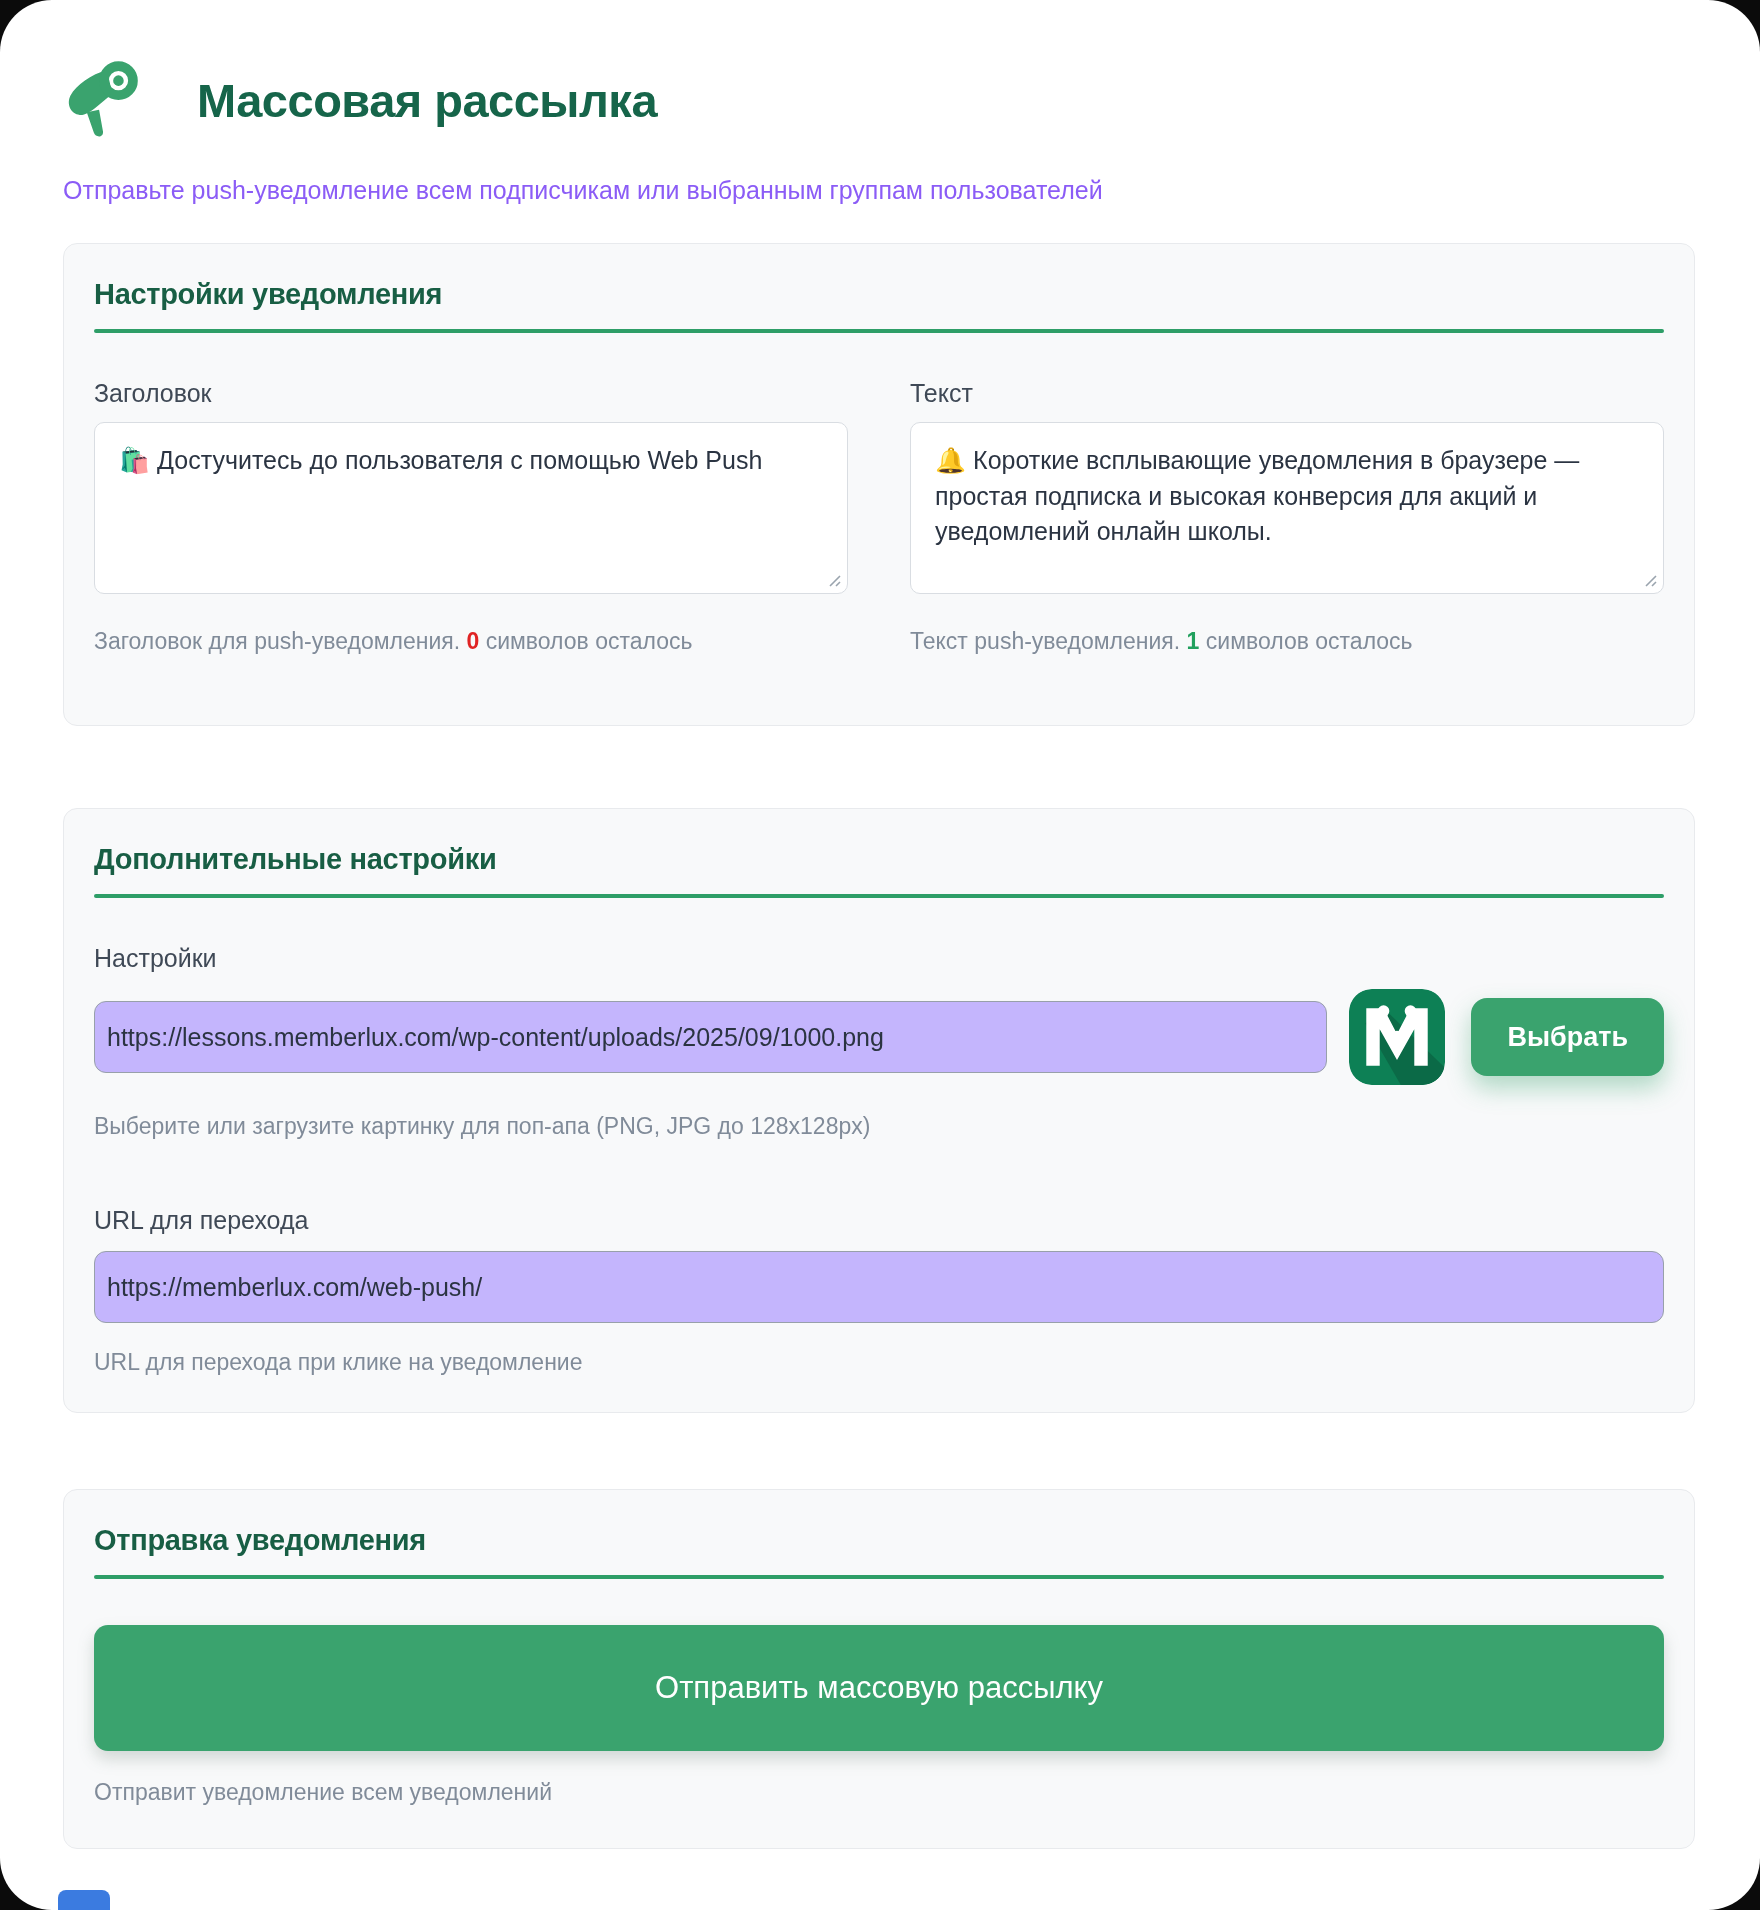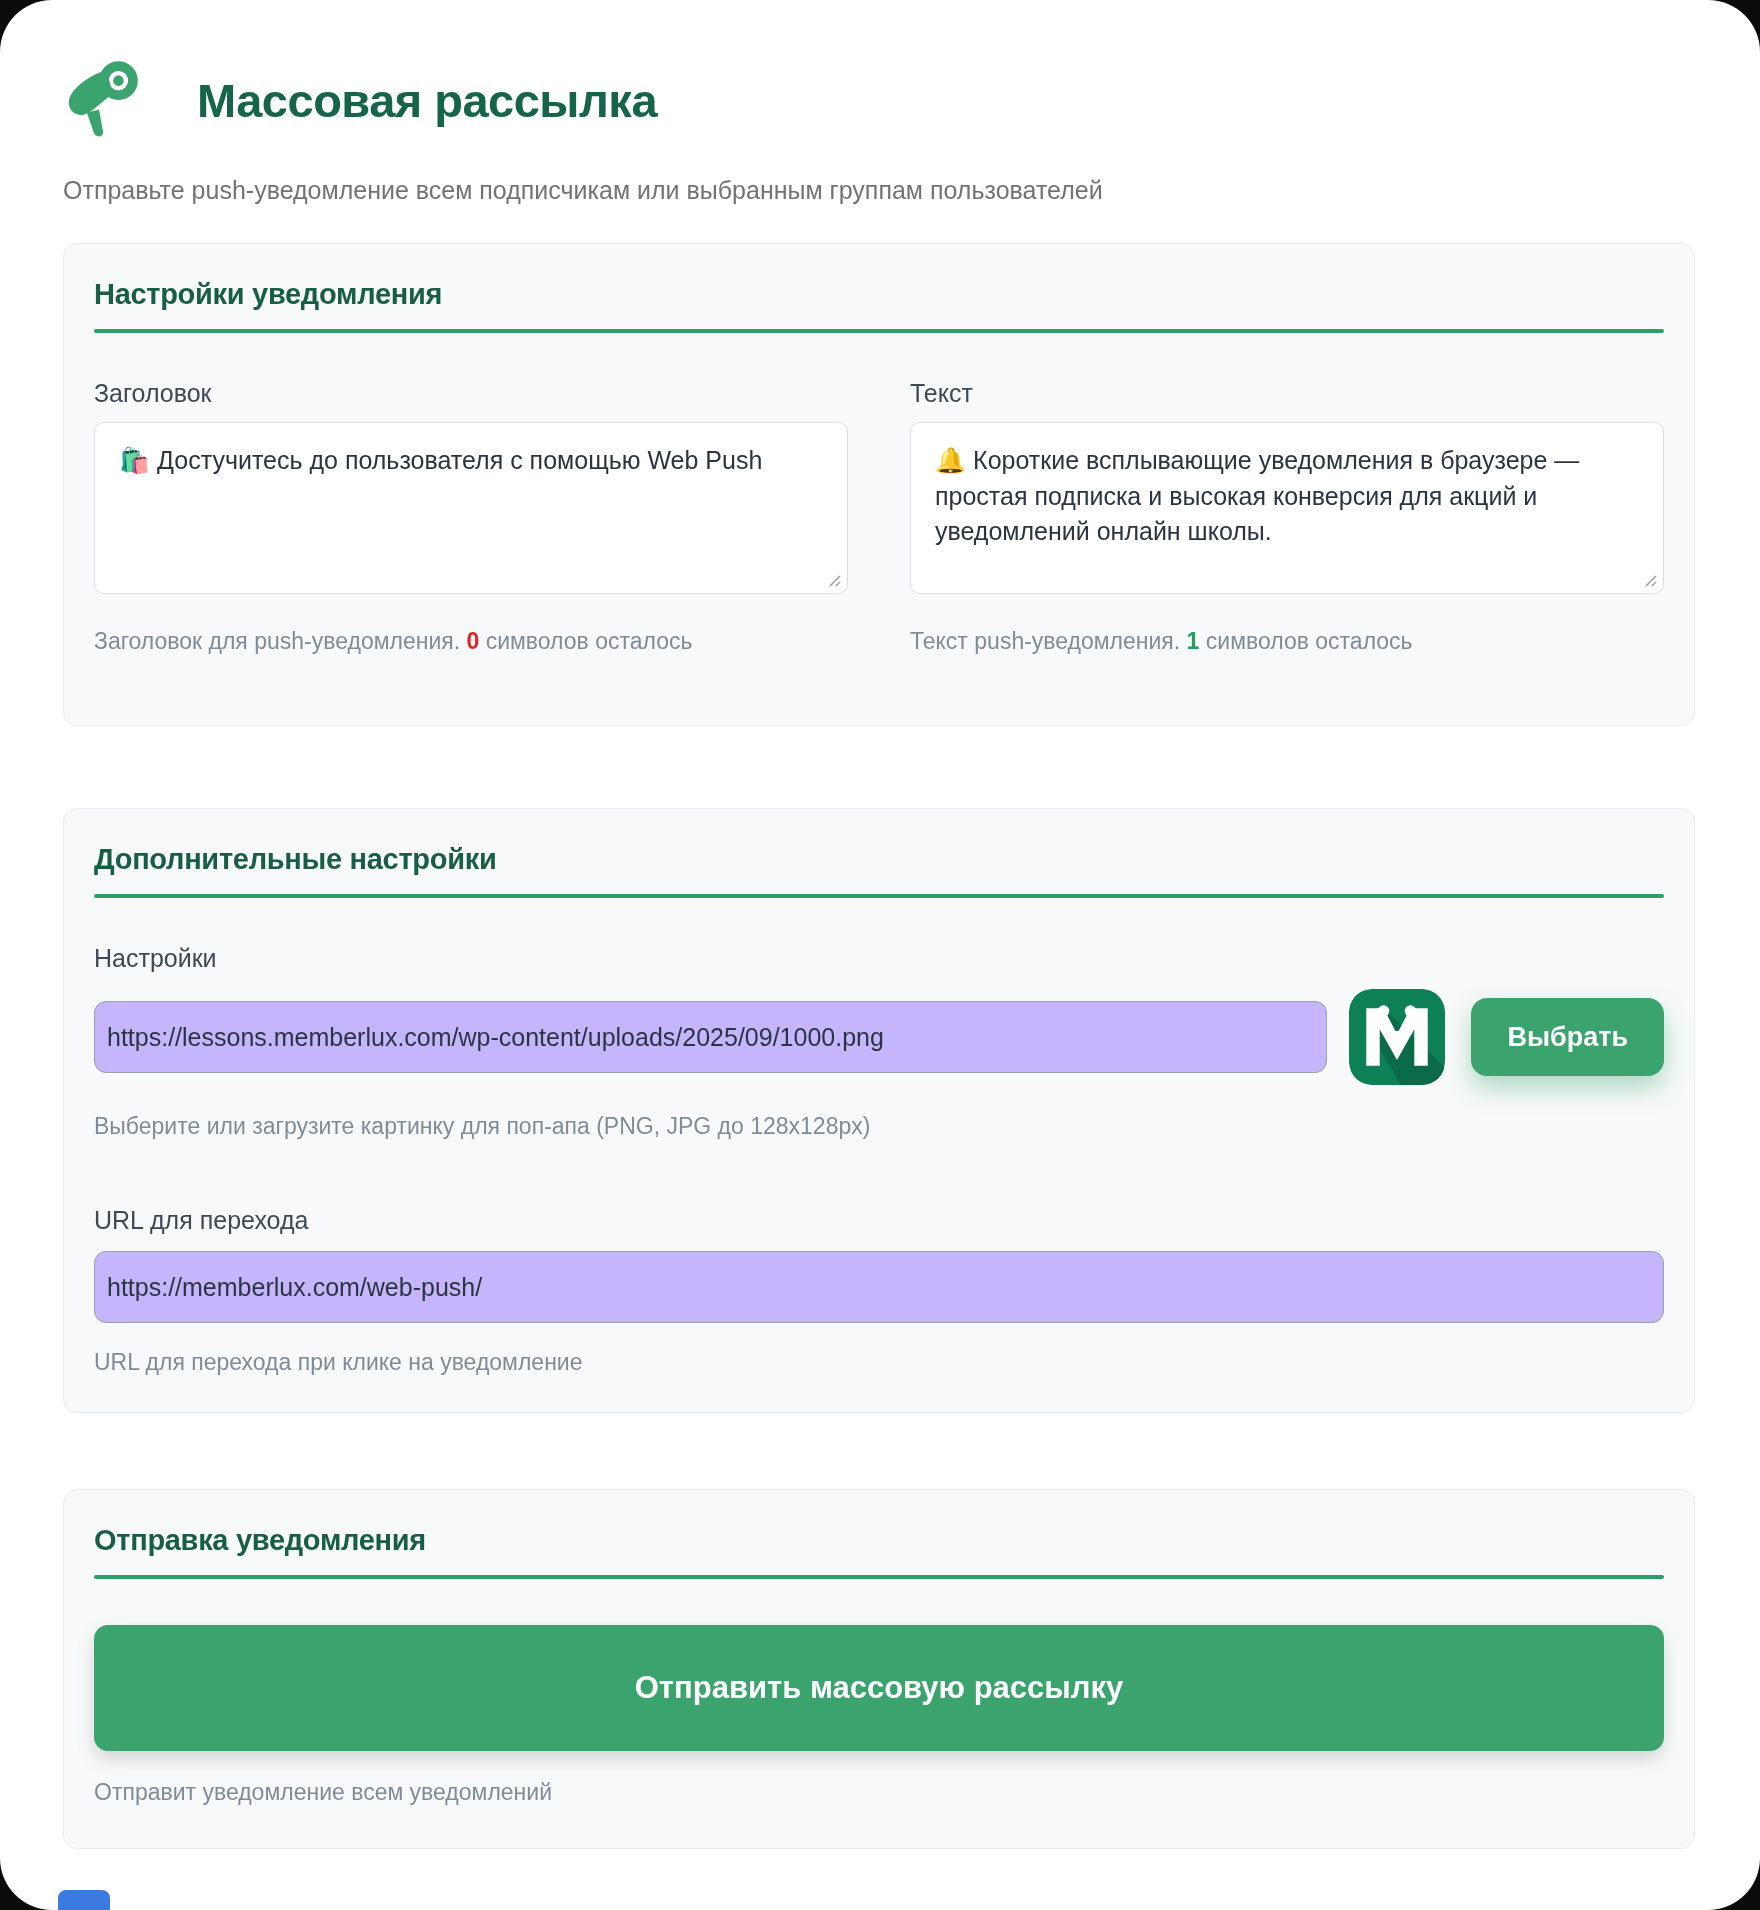--- a/index.html
+++ b/index.html
@@ -15,21 +15,21 @@
   }
   .content { padding:56px 65px 0 63px; }
 
   
   .header { display:flex; align-items:center; gap:46px; }
   .mega-icon { width:88px; height:88px; flex:0 0 auto; }
   .page-title {
     font-size:47px; font-weight:700; color:#16654a;
     letter-spacing:-0.5px;
   }
-  .subtitle { margin-top:32px; font-size:25px; color:#737373; }
+  .subtitle { margin-top:32px; font-size:25px; color:#8b5cf6; }
 
   
   .card {
     background:#f8f9fa;
     border:1px solid #e8eaed;
     border-radius:14px;
     padding:34px 30px 0 30px;
   }
   .card-1 { margin-top:38px; padding-bottom:70px; }
   .card-2 { margin-top:82px; padding-bottom:36px; }
@@ -89,21 +89,21 @@
   .url-wrap { margin-top:16px; }
   .helper-url { margin-top:26px; }
 
   
   .send-btn {
     display:block; width:100%;
     margin-top:46px; height:126px;
     background:#3aa36e; color:#ffffff;
     border:none; border-radius:14px;
     font-family:"Liberation Sans","DejaVu Sans",sans-serif;
-    font-size:31px; font-weight:700;
+    font-size:31px; font-weight:400;
     box-shadow:0 8px 16px rgba(110,130,120,.28);
     cursor:pointer;
   }
   .helper-send { margin-top:28px; }
 
   
   .blue-peek {
     position:absolute; left:58px; bottom:0;
     width:52px; height:20px;
     background:#3b7be0;

